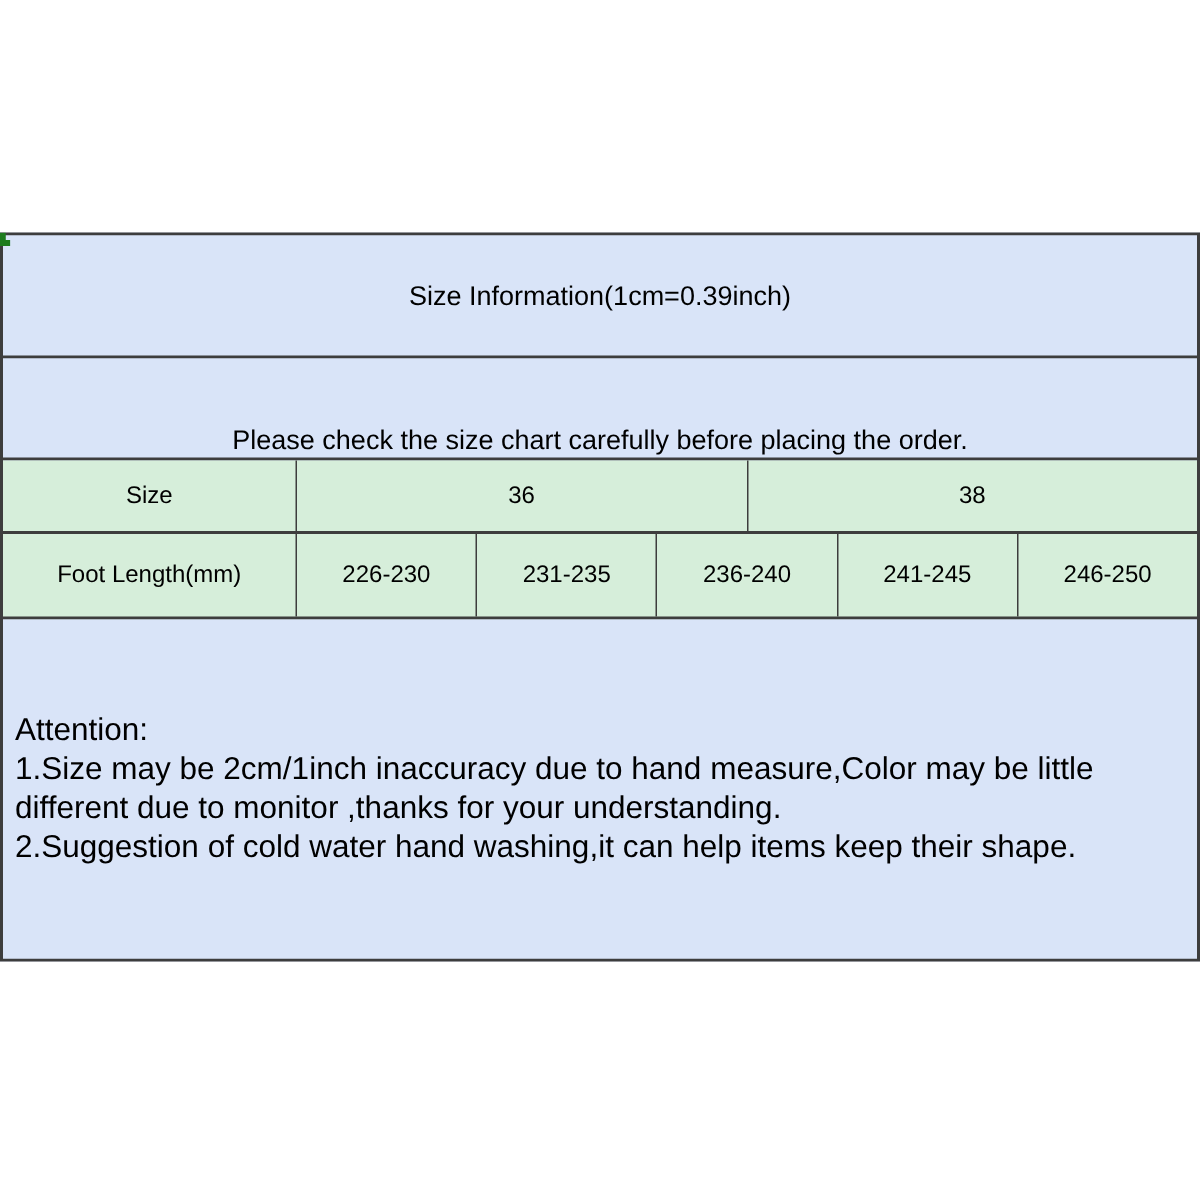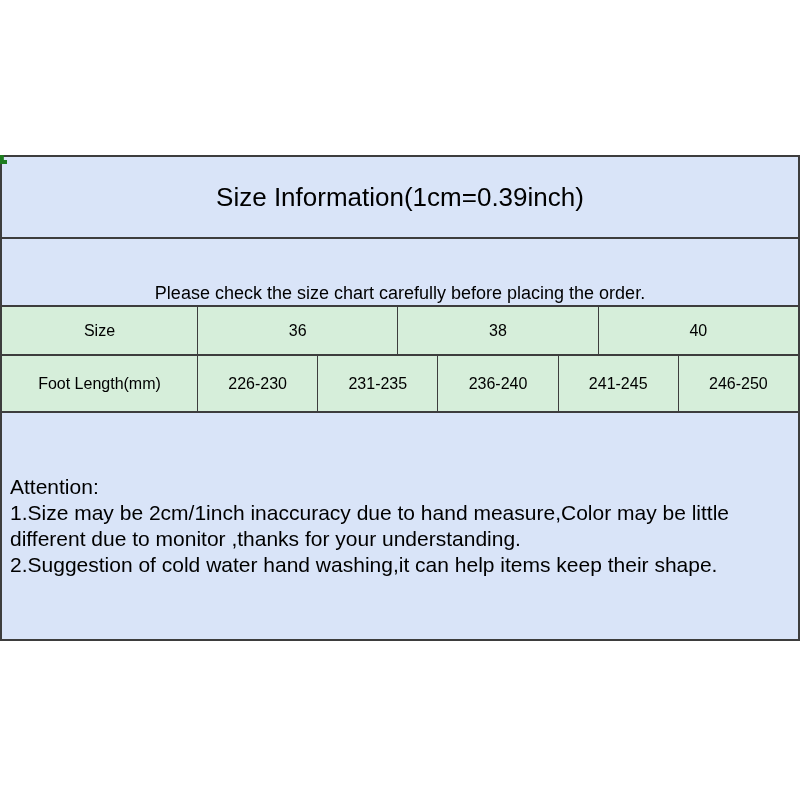--- a/index.html
+++ b/index.html
@@ -44,21 +44,21 @@
     box-sizing: border-box;
     flex: 0 0 auto;
   }
   .row-title {
     height: 82px;
     background: #d9e4f8;
     border-bottom: 2px solid #3d3d3d;
     display: flex;
     align-items: center;
     justify-content: center;
-    font-size: 26px;
+    font-size: 18px;
   }
   .row-notice {
     height: 68px;
     background: #d9e4f8;
     border-bottom: 2px solid #3d3d3d;
     display: flex;
     align-items: flex-end;
     justify-content: center;
     font-size: 18px;
     padding-bottom: 1px;
@@ -109,21 +109,20 @@
     </div>
 
     <div class="row row-notice">
       <span>Please check the size chart carefully before placing the order.</span>
     </div>
 
     <div class="row row-green row-size">
       <div class="cell head">Size</div>
       <div class="cell">36</div>
       <div class="cell">38</div>
-      <div class="cell">40</div>
     </div>
 
     <div class="row row-green row-foot">
       <div class="cell head">Foot Length(mm)</div>
       <div class="cell">226-230</div>
       <div class="cell">231-235</div>
       <div class="cell">236-240</div>
       <div class="cell">241-245</div>
       <div class="cell">246-250</div>
     </div>

